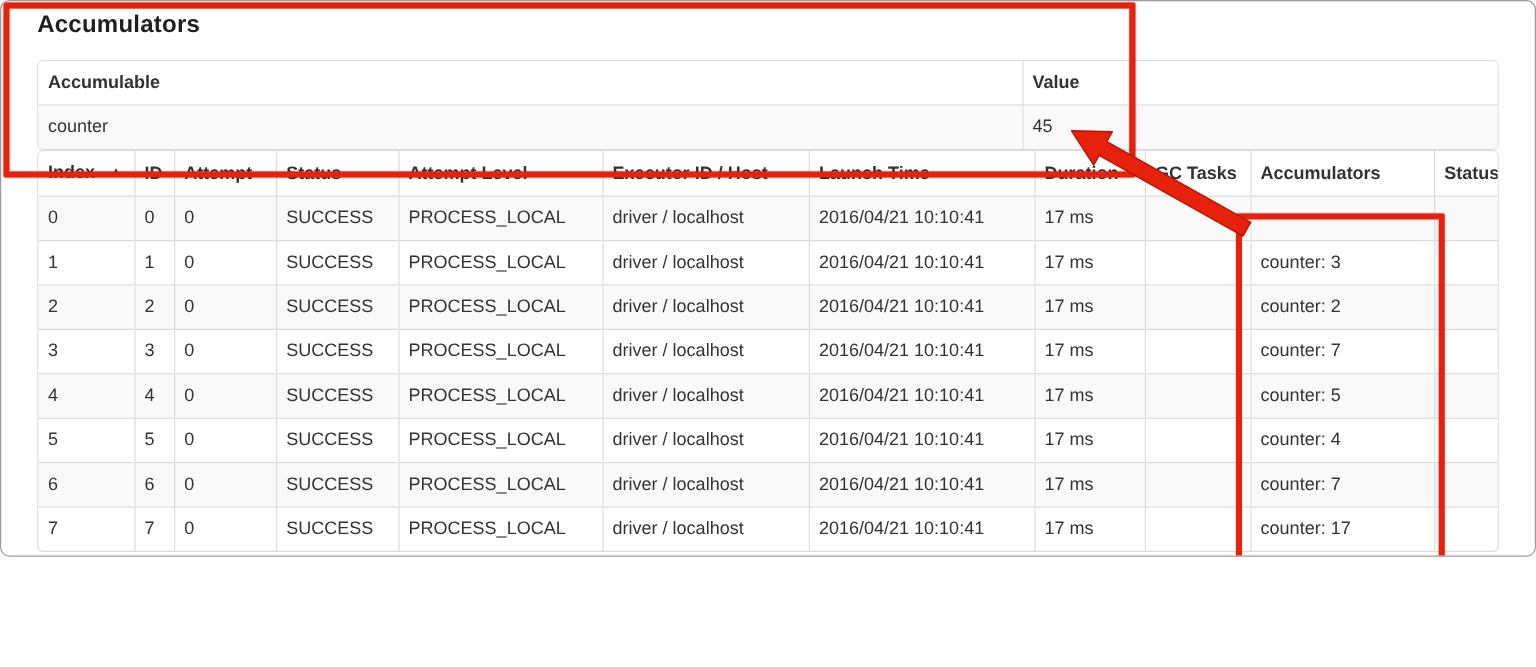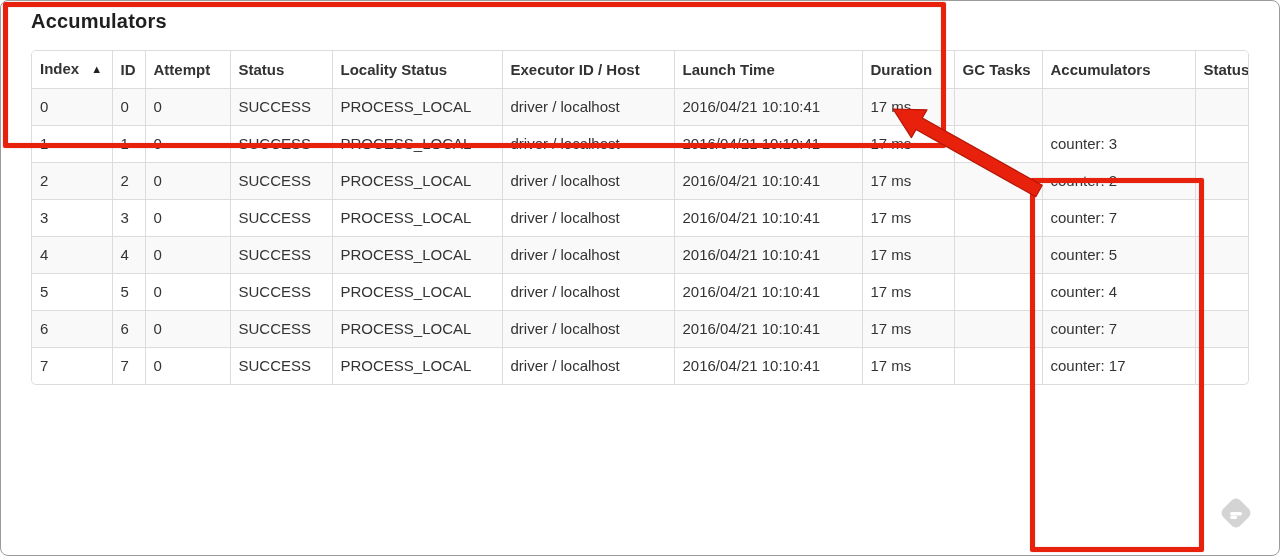--- a/index.html
+++ b/index.html
@@ -1,18 +1,18 @@
 <!DOCTYPE html>
 <html><head>
 <meta charset="utf-8">
 <style>
   html, body { margin:0; padding:0; background:#ffffff; }
   body { width:1280px; height:556px; font-family:"Liberation Sans", sans-serif; }
   .page {
-    position:relative; width:1280px; height:556px; box-sizing:border-box;
+    position:relative; width:1280px; height:464px; box-sizing:border-box;
     background:#ffffff; border:1px solid #9b9b9b; border-radius:8px; overflow:hidden;
   }
   .content { padding:9px 30px 0 30px; }
 
   .section-title {
     font-size:20px; font-weight:bold; color:#1f1f1f; margin:0 0 17px 0; letter-spacing:0.2px;
   }
   .tasks-title { margin-top:29px; margin-bottom:15px; }
 
   .tbl-wrap {
@@ -61,20 +61,40 @@
   .watermark { position:absolute; left:1218px; top:495px; width:34px; height:34px; z-index:5; opacity:.85; }
 </style>
 </head>
 <body>
 
 <div class="page">
   <div class="content">
 
     <div>
       <h1 class="section-title">Accumulators</h1>
+      <div class="tbl-wrap acc-wrap">
+        <table id="acc-table">
+            <colgroup>
+              <col>
+              <col>
+            </colgroup>
+            <thead>
+              <tr>
+                <th><span>Accumulable</span></th>
+                <th><span>Value</span></th>
+              </tr>
+            </thead>
+            <tbody>
+              <tr>
+                <td>counter</td>
+                <td>45</td>
+              </tr>
+            </tbody>
+          </table>
+      </div>
     </div>
 
     <div>
       <div class="tbl-wrap">
         <table id="tasks-table">
             <colgroup>
               <col>
               <col>
               <col>
               <col>
@@ -85,21 +105,21 @@
               <col>
               <col>
               <col>
             </colgroup>
             <thead>
               <tr>
                 <th><span>Index</span><span class="sort-icon">▲</span></th>
                 <th><span>ID</span></th>
                 <th><span>Attempt</span></th>
                 <th><span>Status</span></th>
-                <th><span>Locality Status</span></th>
+                <th><span>Attempt Level</span></th>
                 <th><span>Executor ID / Host</span></th>
                 <th><span>Launch Time</span></th>
                 <th><span>Duration</span></th>
                 <th><span>GC Tasks</span></th>
                 <th><span>Accumulators</span></th>
                 <th><span>Status</span></th>
               </tr>
             </thead>
             <tbody>
               <tr>

